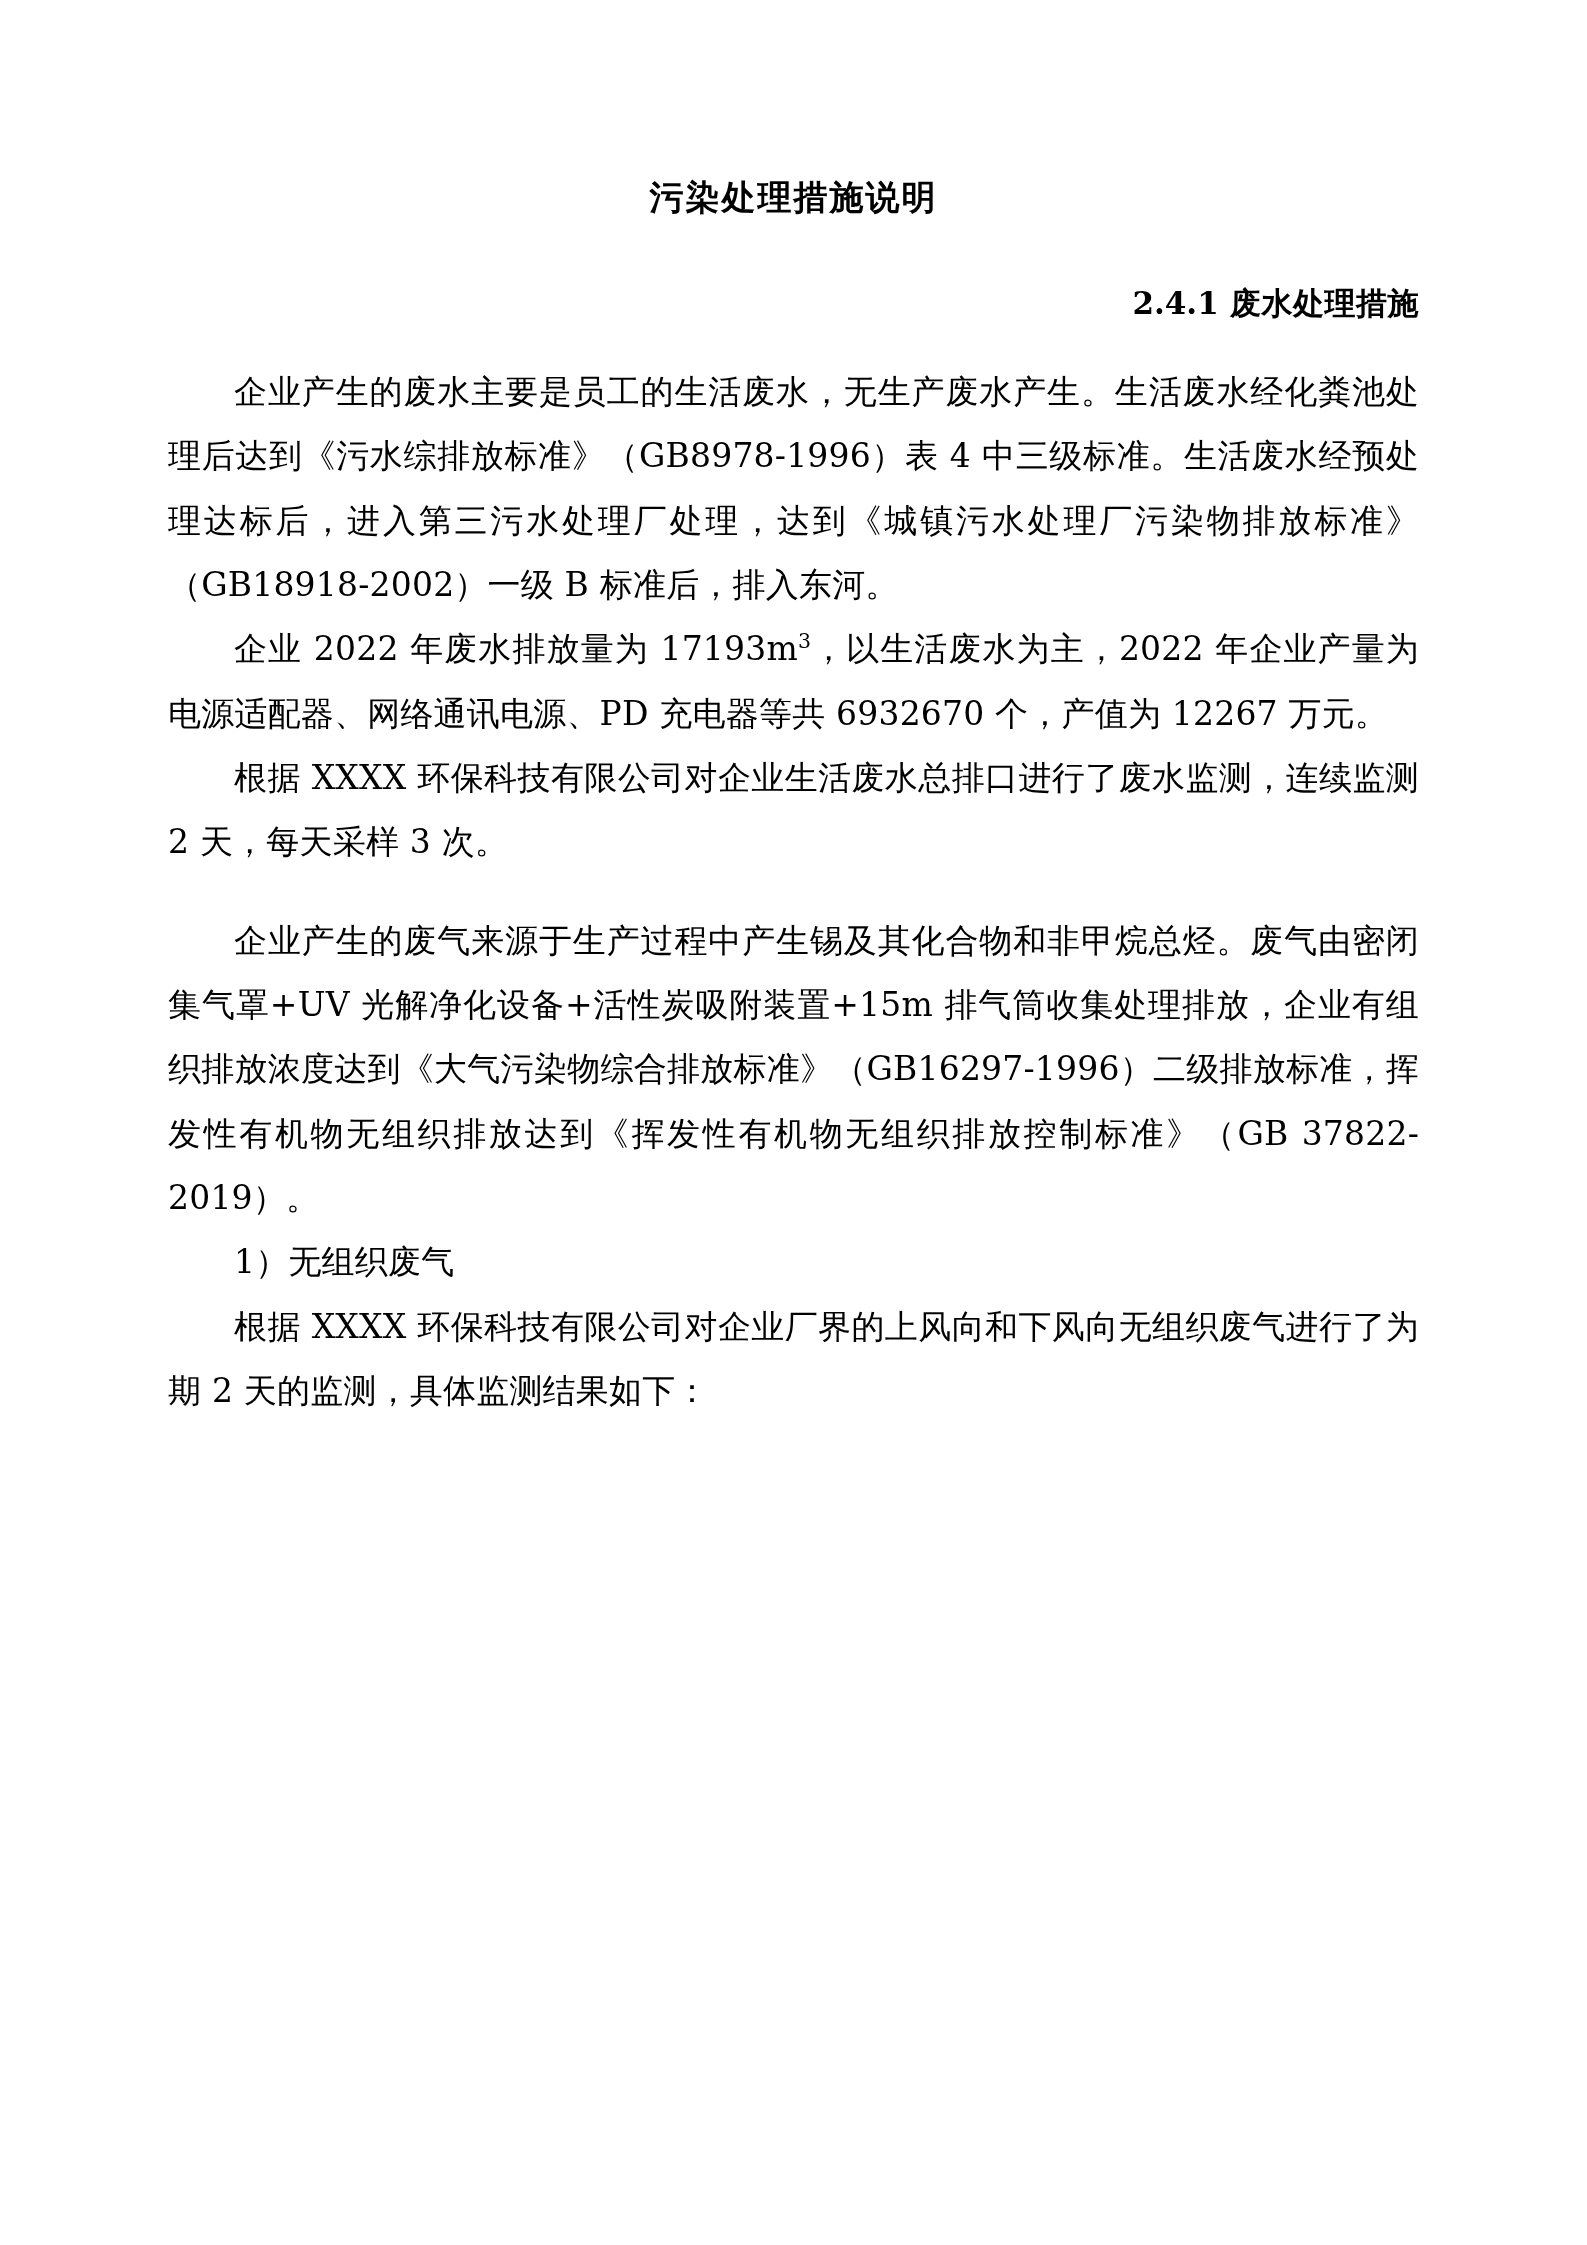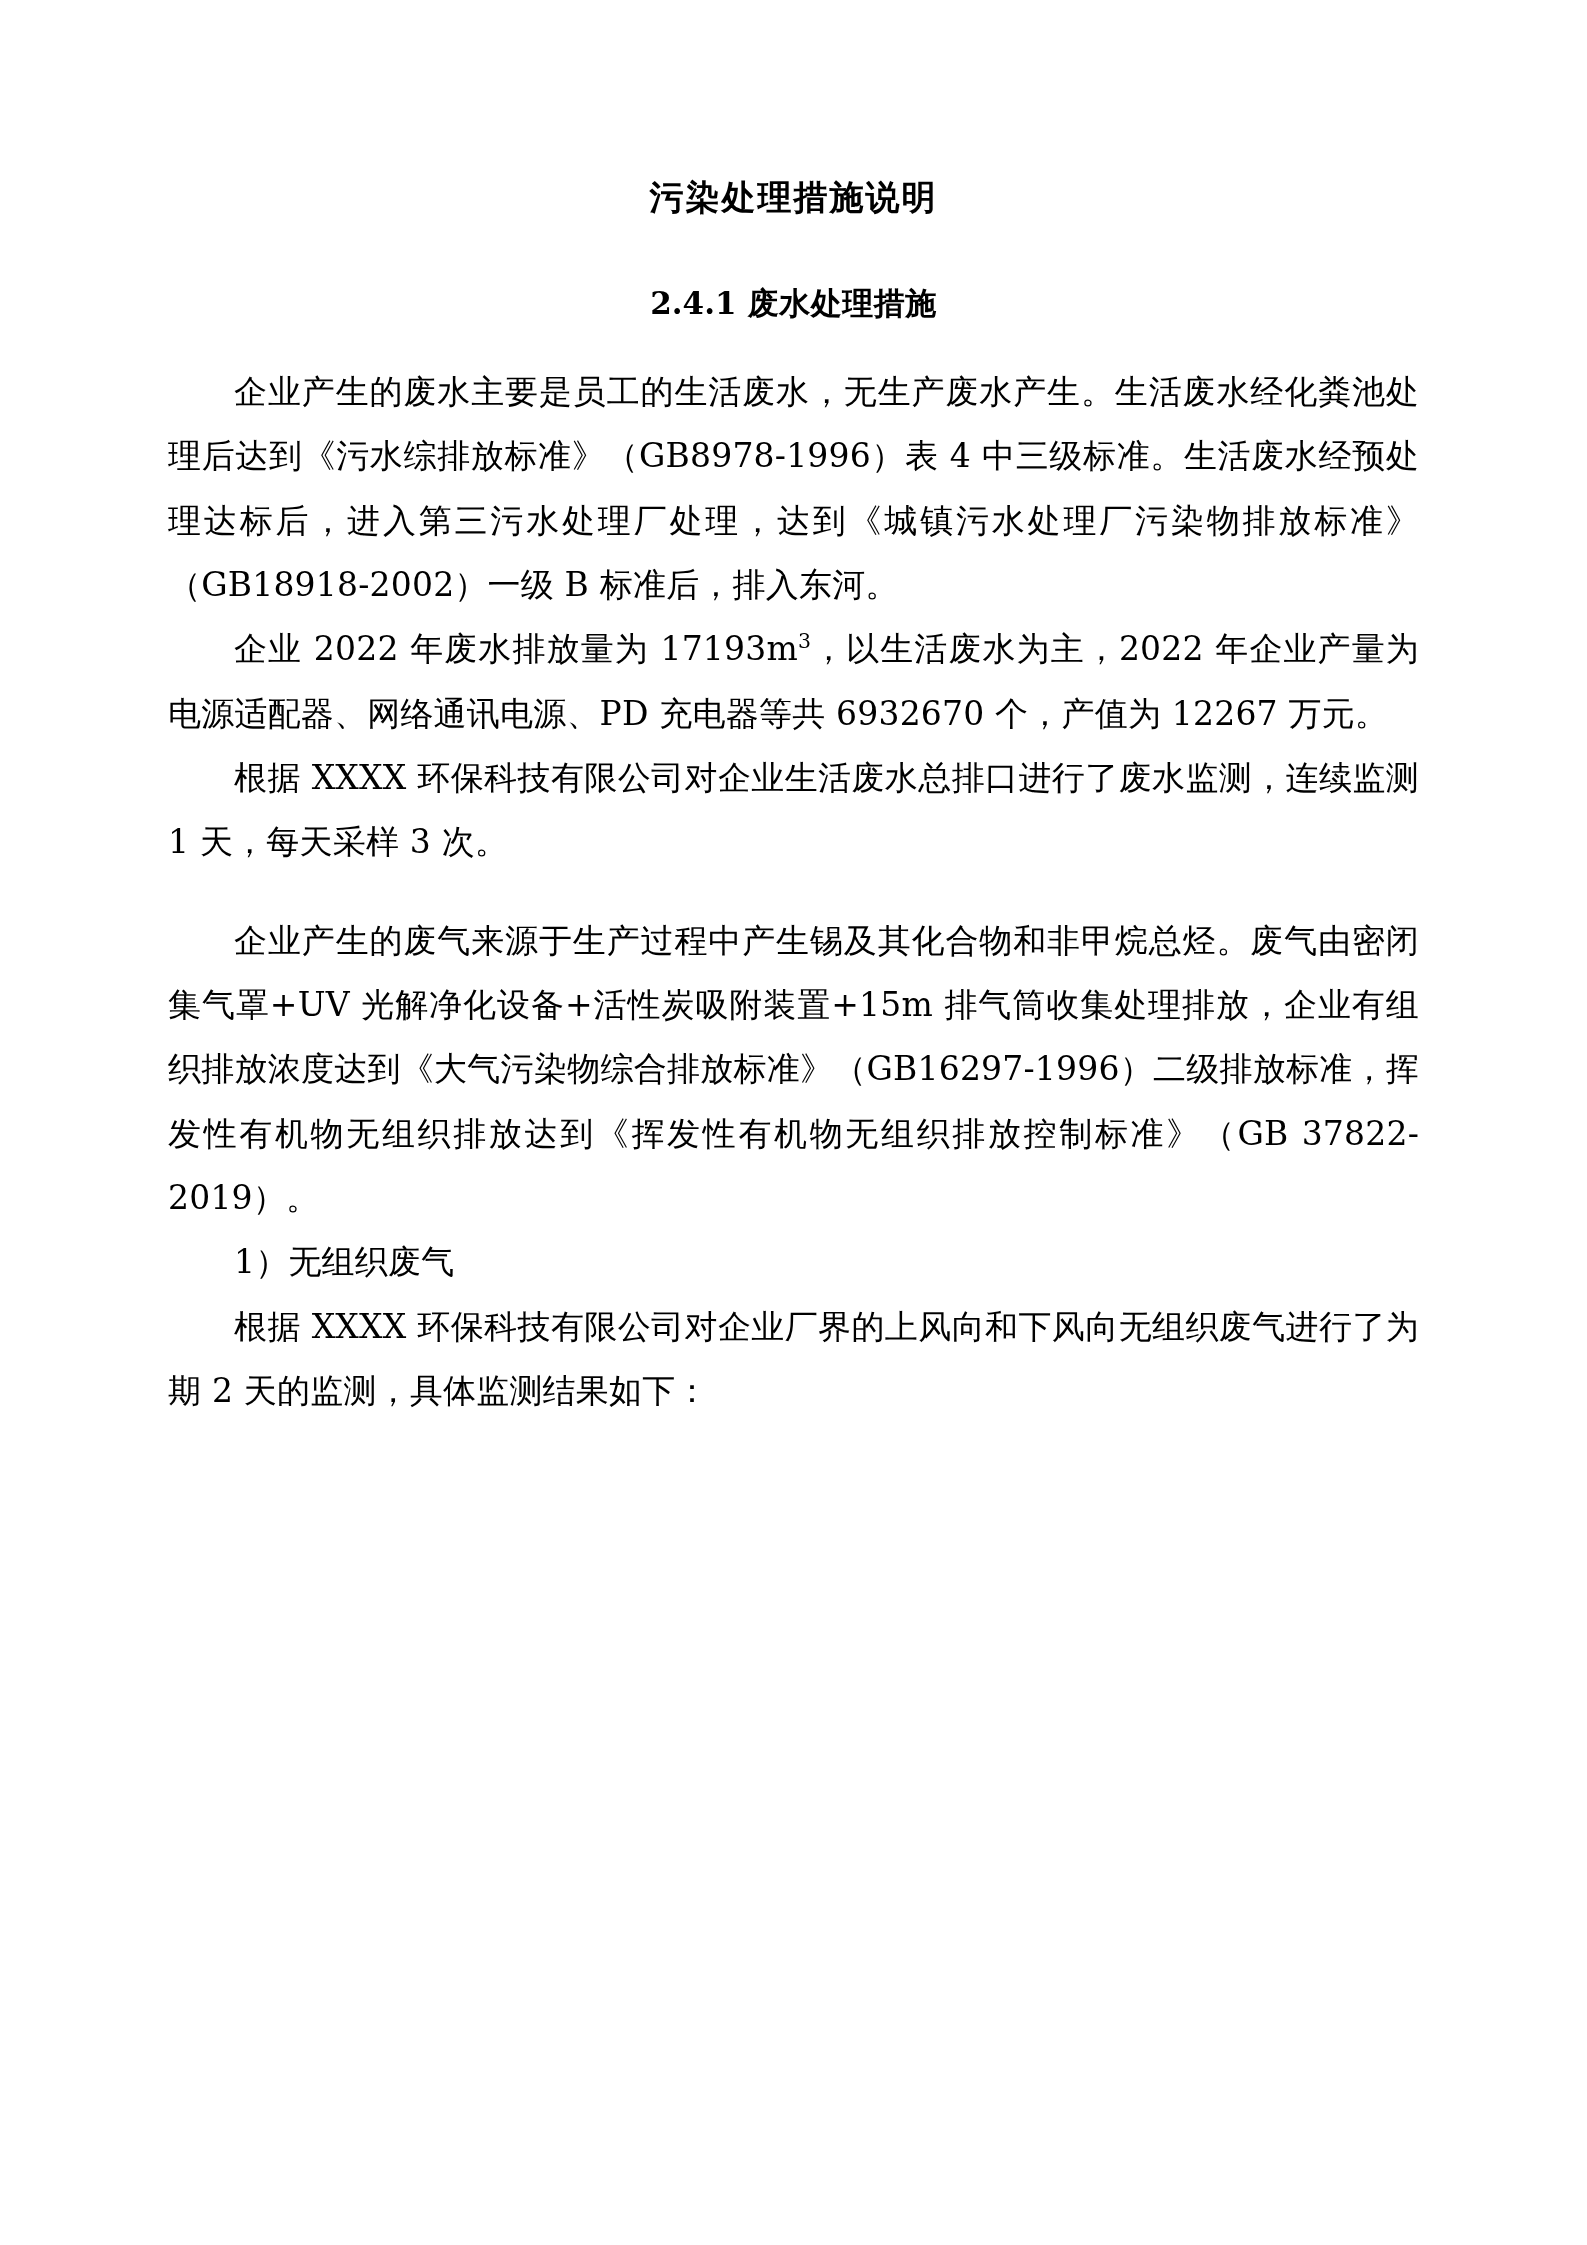--- a/index.html
+++ b/index.html
@@ -34,21 +34,21 @@
     line-height: 1.5;
   }
 
   .section-heading {
     font-family: "DejaVu Sans", "Liberation Sans", sans-serif;
     font-weight: bold;
     font-size: 31px;
     letter-spacing: 0.5px;
     margin: 58px 0 0 0;
     line-height: 1.45;
-    text-align: center;
+    text-align: right;
   }
   .section-heading .num {
     font-family: "DejaVu Serif", "Liberation Serif", serif;
     font-weight: bold;
     letter-spacing: 0px;
   }
 
   .body-para {
     font-family: "DejaVu Serif", "Liberation Serif", serif;
     font-size: 33px;
@@ -84,21 +84,21 @@
 
   <h2 class="section-heading">
     <span class="num">2.4.1</span>
     <span>废水处理措施</span>
   </h2>
 
   <p class="body-para first-of-section">企业产生的废水主要是员工的生活废水，无生产废水产生。生活废水经化粪池处理后达到《污水综排放标准》（GB8978-1996）表 4 中三级标准。生活废水经预处理达标后，进入第三污水处理厂处理，达到《城镇污水处理厂污染物排放标准》（GB18918-2002）一级 B 标准后，排入东河。</p>
 
   <p class="body-para tight"><span>企业 2022 年废水排放量为 17193m</span><sup>3</sup><span>，以生活废水为主，2022 年企业产量为电源适配器、网络通讯电源、PD 充电器等共 6932670 个，产值为 12267 万元。</span></p>
 
-  <p class="body-para tight">根据 XXXX 环保科技有限公司对企业生活废水总排口进行了废水监测，连续监测 1 天，每天采样 3 次。</p>
+  <p class="body-para tight">根据 XXXX 环保科技有限公司对企业生活废水总排口进行了废水监测，连续监测 2 天，每天采样 3 次。</p>
 
 
 
 
   <p class="body-para first-of-section">企业产生的废气来源于生产过程中产生锡及其化合物和非甲烷总烃。废气由密闭集气罩+UV 光解净化设备+活性炭吸附装置+15m 排气筒收集处理排放，企业有组织排放浓度达到《大气污染物综合排放标准》（GB16297-1996）二级排放标准，挥发性有机物无组织排放达到《挥发性有机物无组织排放控制标准》（GB 37822-2019）。</p>
 
   <p class="body-para tight list-item">1）无组织废气</p>
 
   <p class="body-para tight">根据 XXXX 环保科技有限公司对企业厂界的上风向和下风向无组织废气进行了为期 2 天的监测，具体监测结果如下：</p>
 

